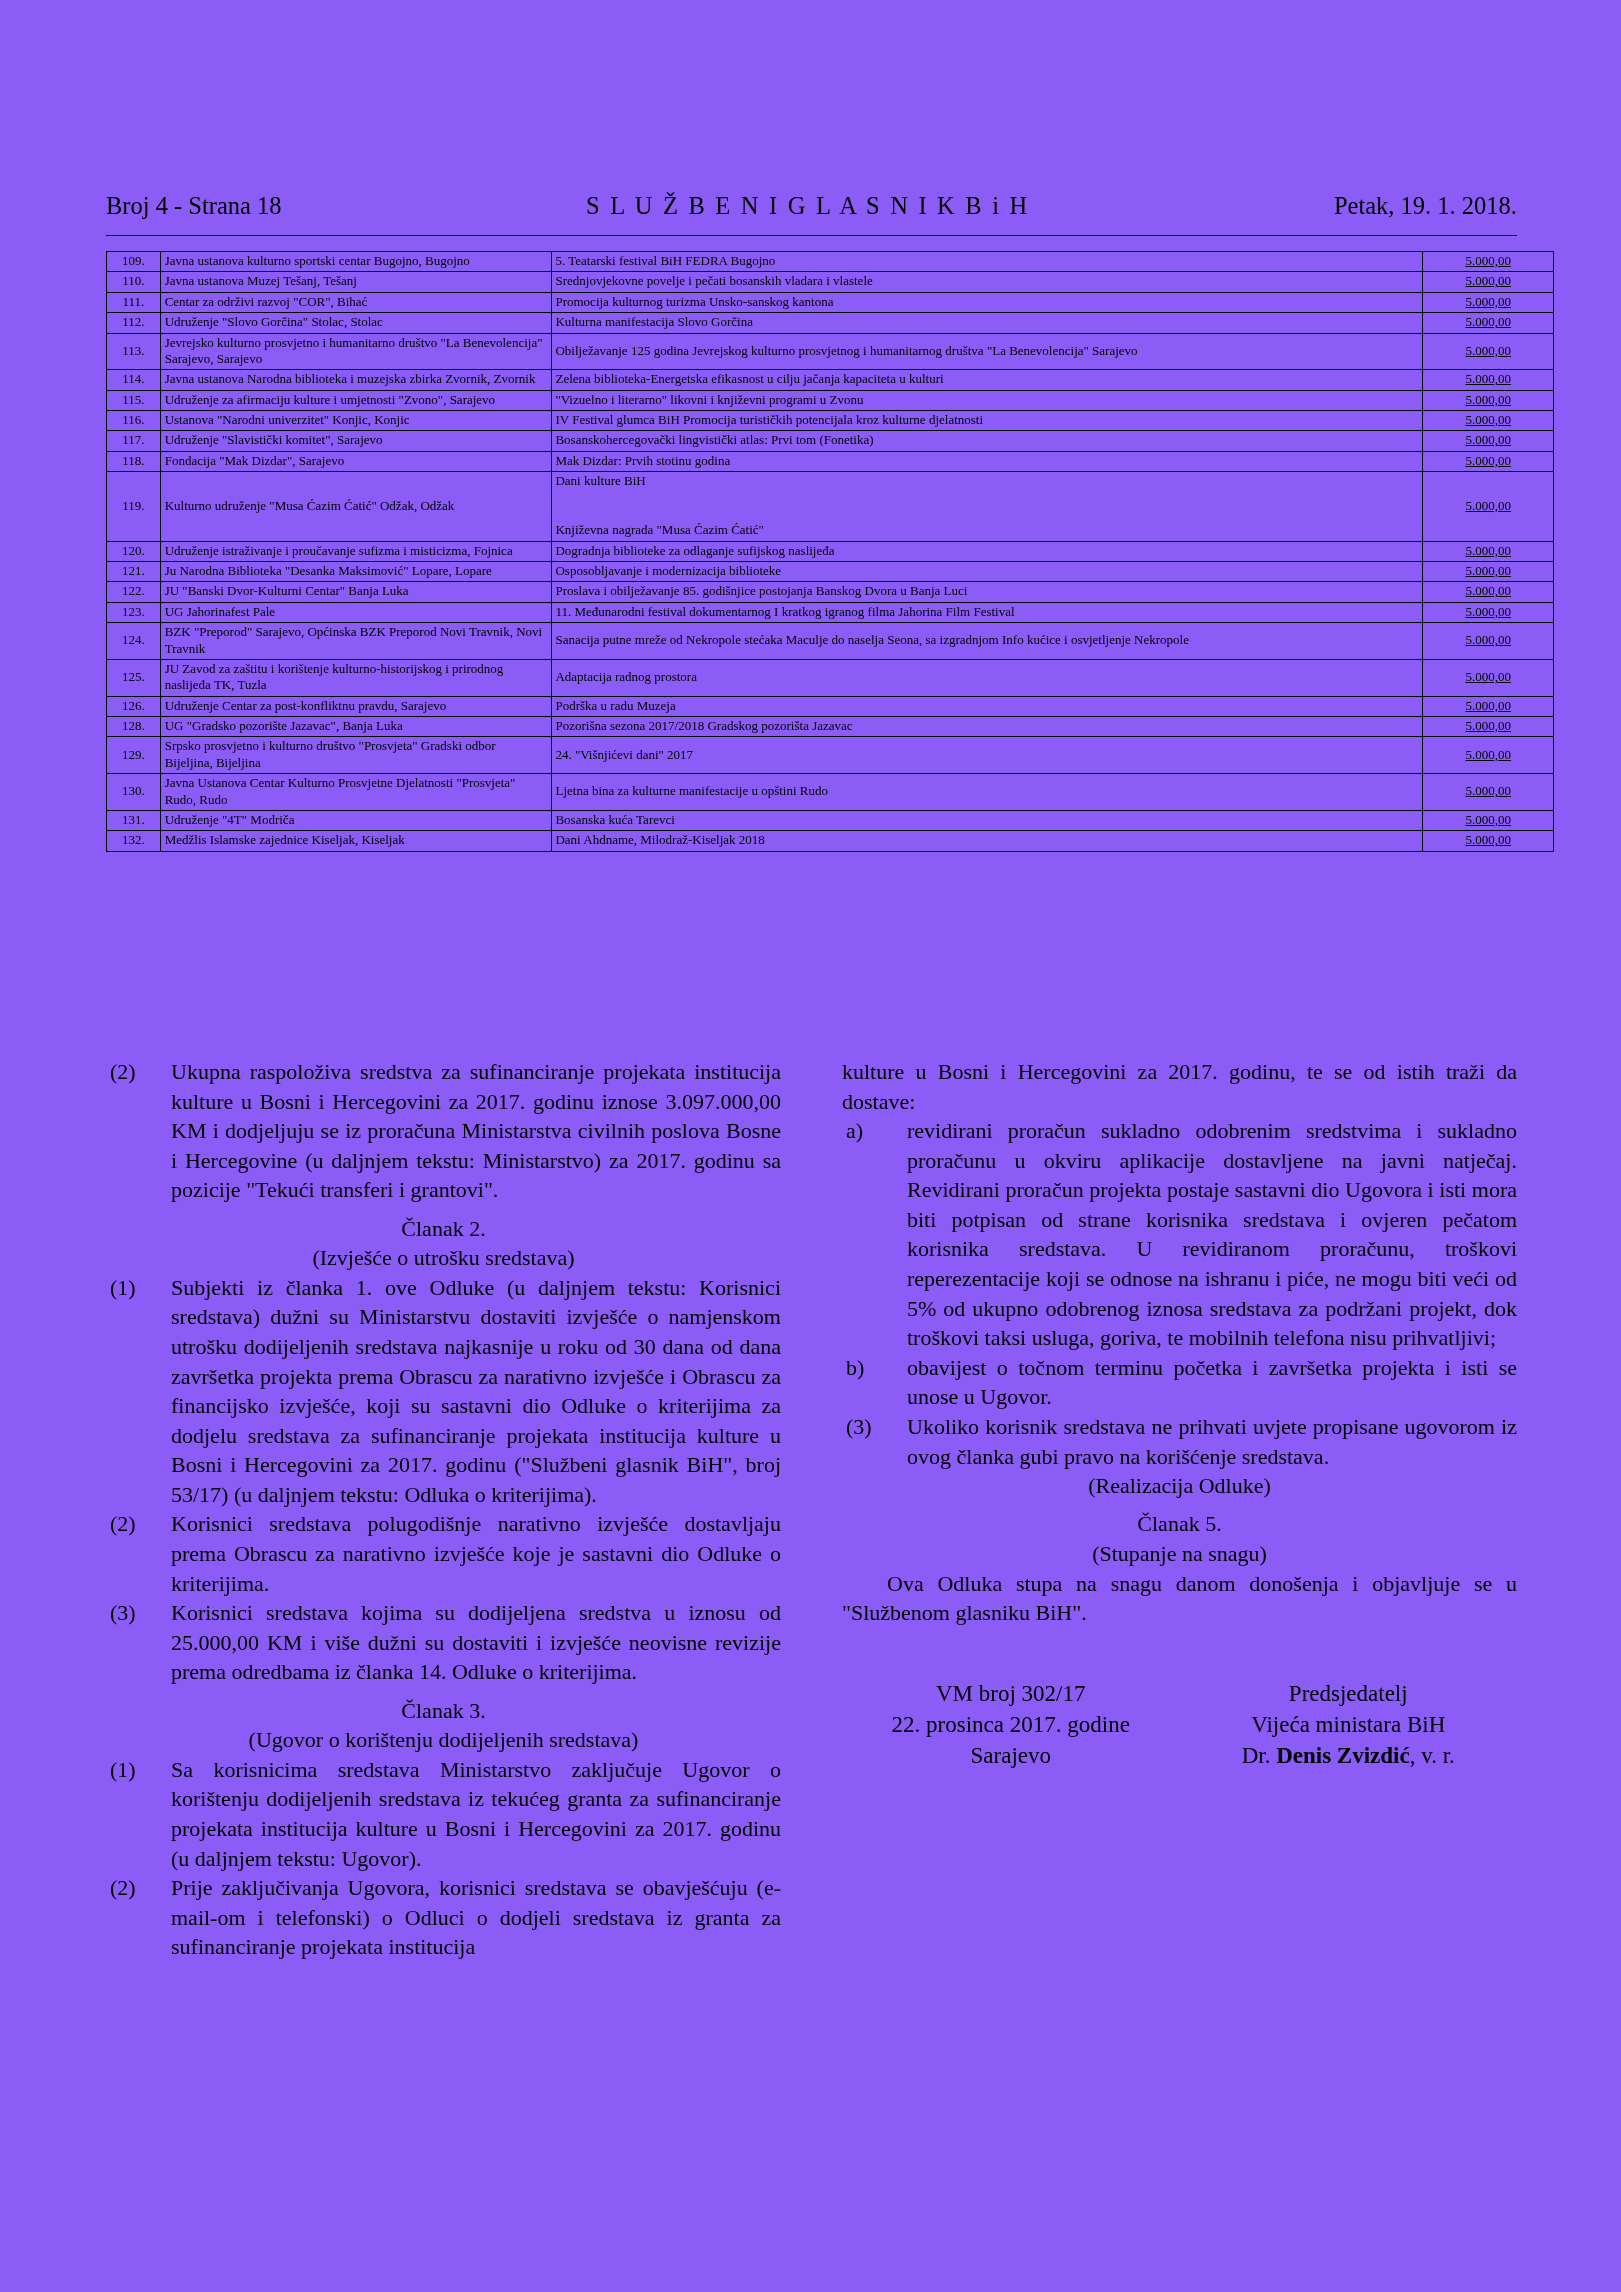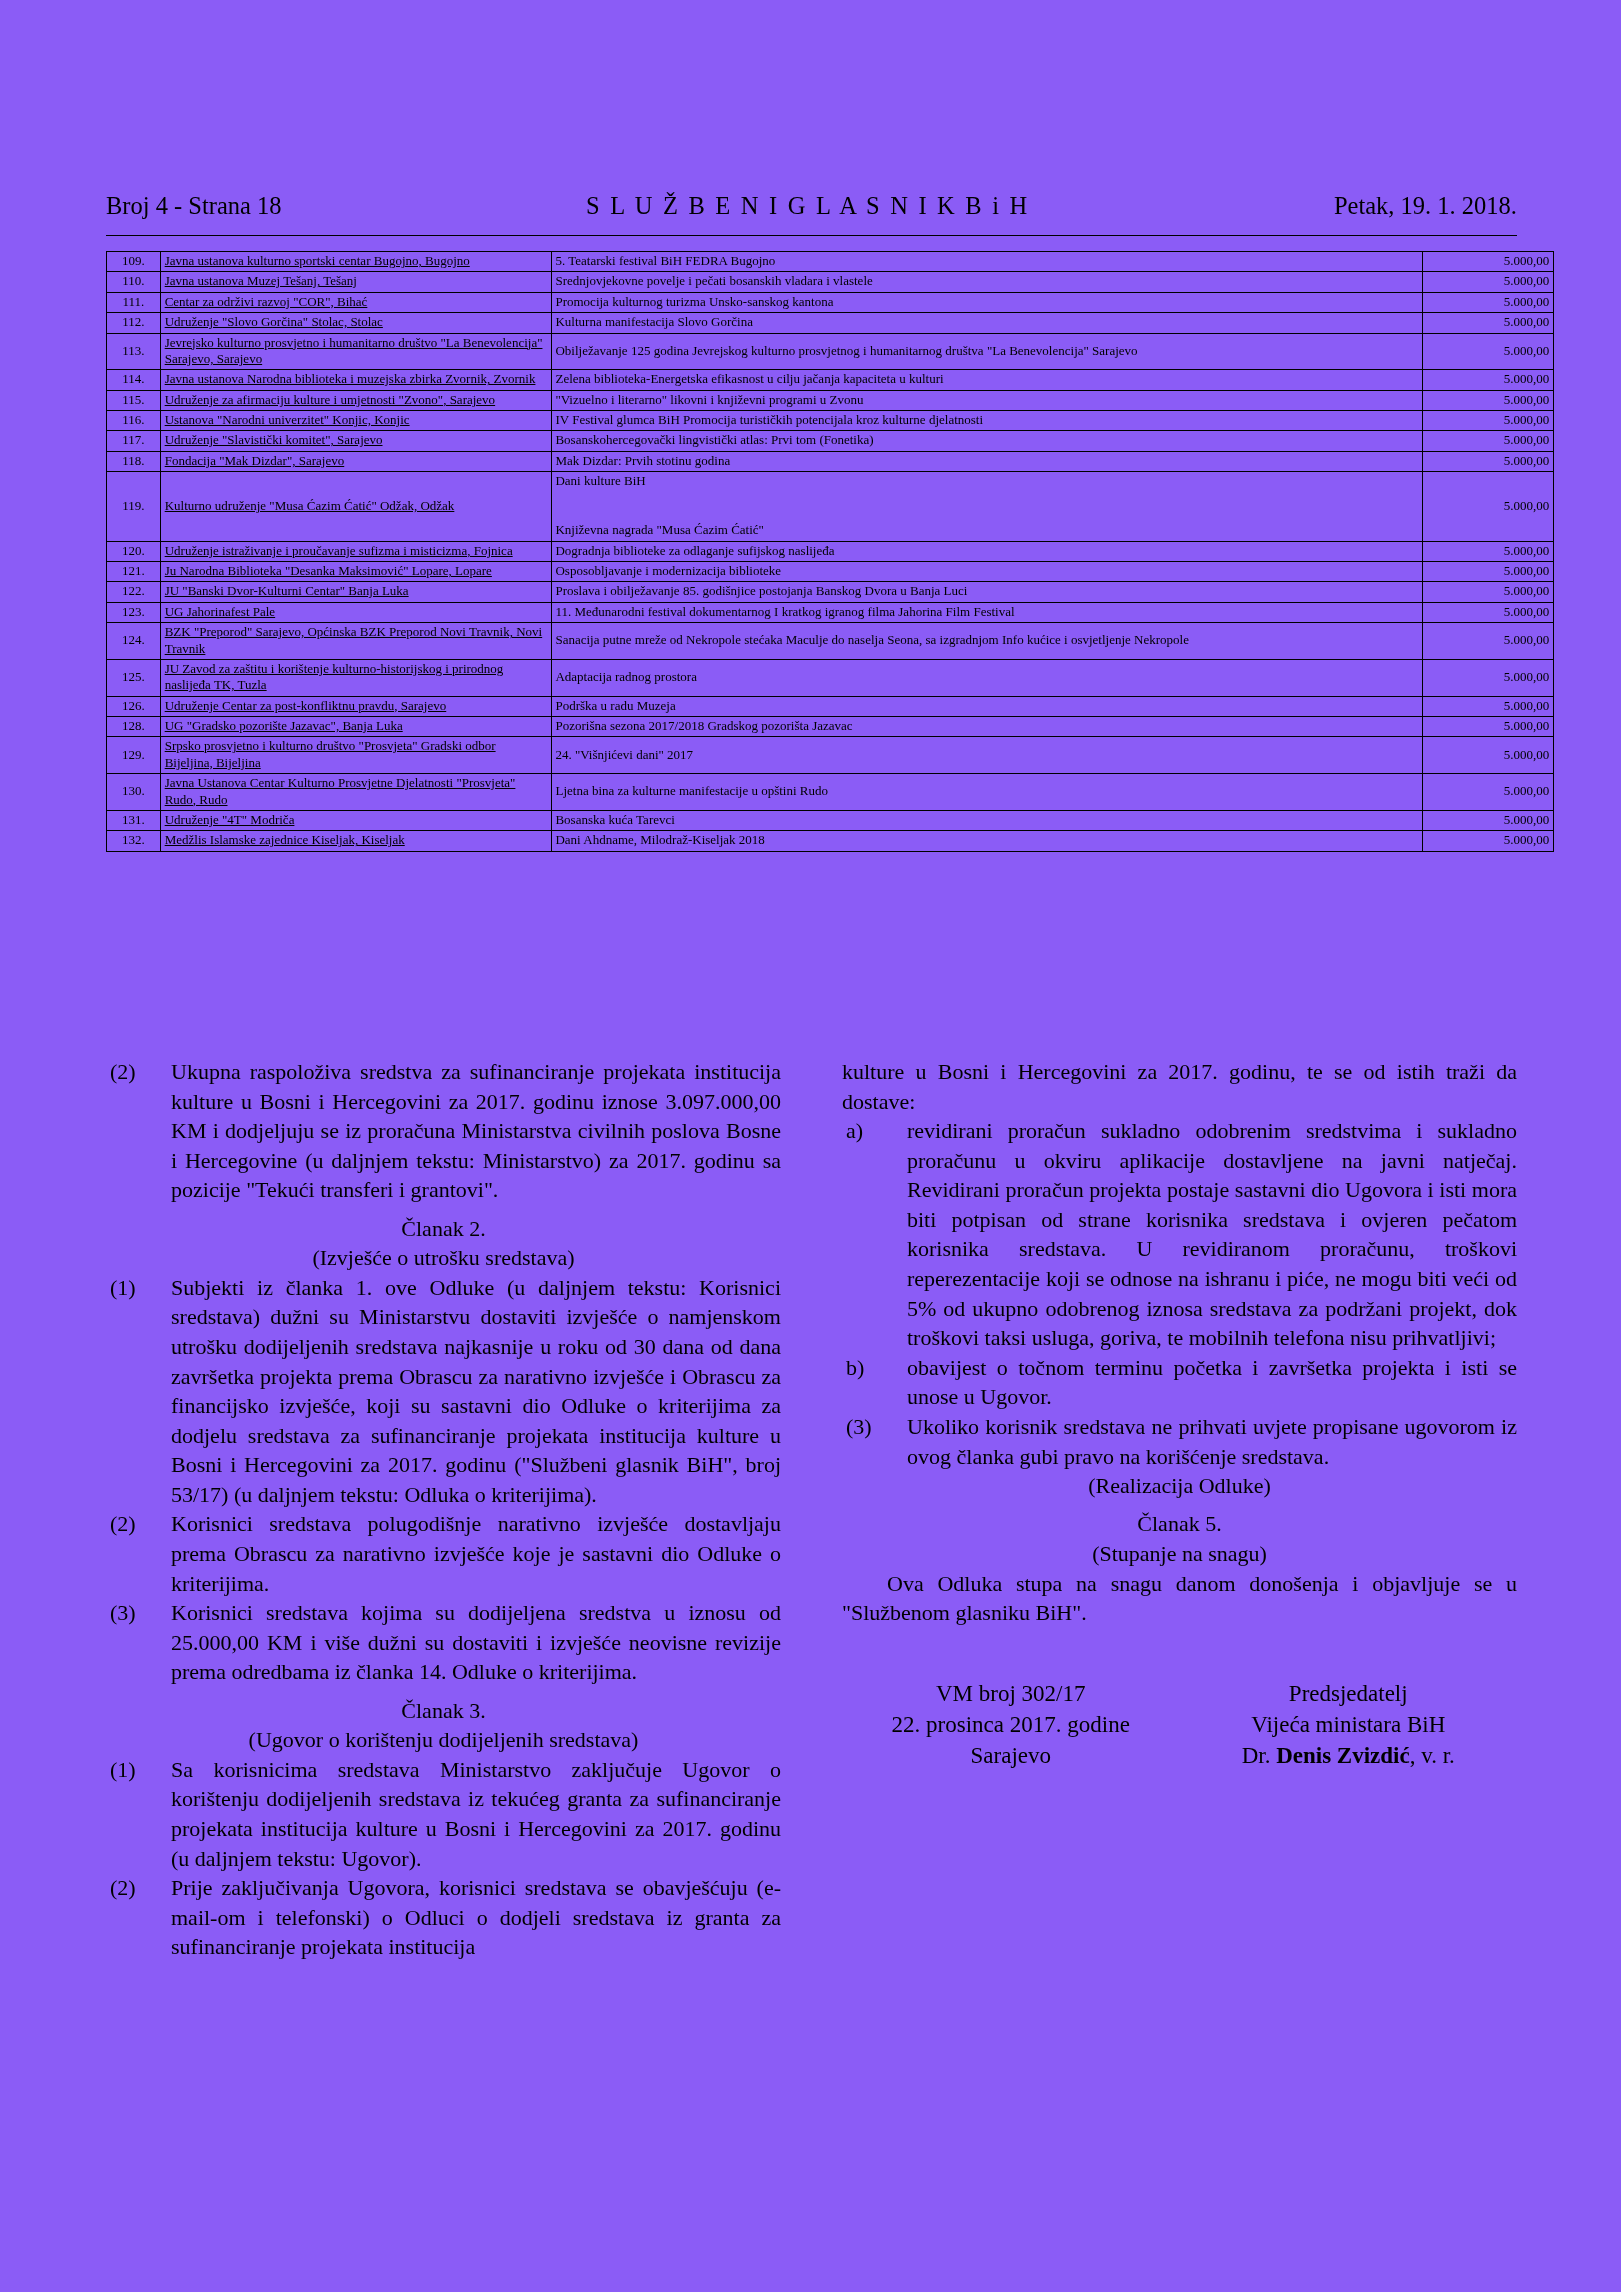--- a/index.html
+++ b/index.html
@@ -57,23 +57,23 @@
     font-size: 13px;
     line-height: 1.26;
   }
   .grant-table td {
     border: 1px solid #000;
     padding: 1px 3.9px 2px 3.9px;
     vertical-align: middle;
     overflow: hidden;
   }
   .col-no      { width: 45px;  text-align: center; }
-  .col-subject { width: 382px; text-align: left; text-decoration: underline; }
+  .col-subject { width: 382px; text-align: left; }
   .col-project { width: 863px; text-align: left; }
-  .col-amount  { width: 122px; text-align: right; padding-right: 5.9px; }
+  .col-amount  { width: 122px; text-align: center; padding-right: 5.9px; text-decoration: underline; }
 
   td.tall-top { vertical-align: top; }
 
   .multiline-cell { white-space: pre-line; }
 
   
   .body-cols {
     position: absolute;
     left: 106px;
     top: 1057px;

